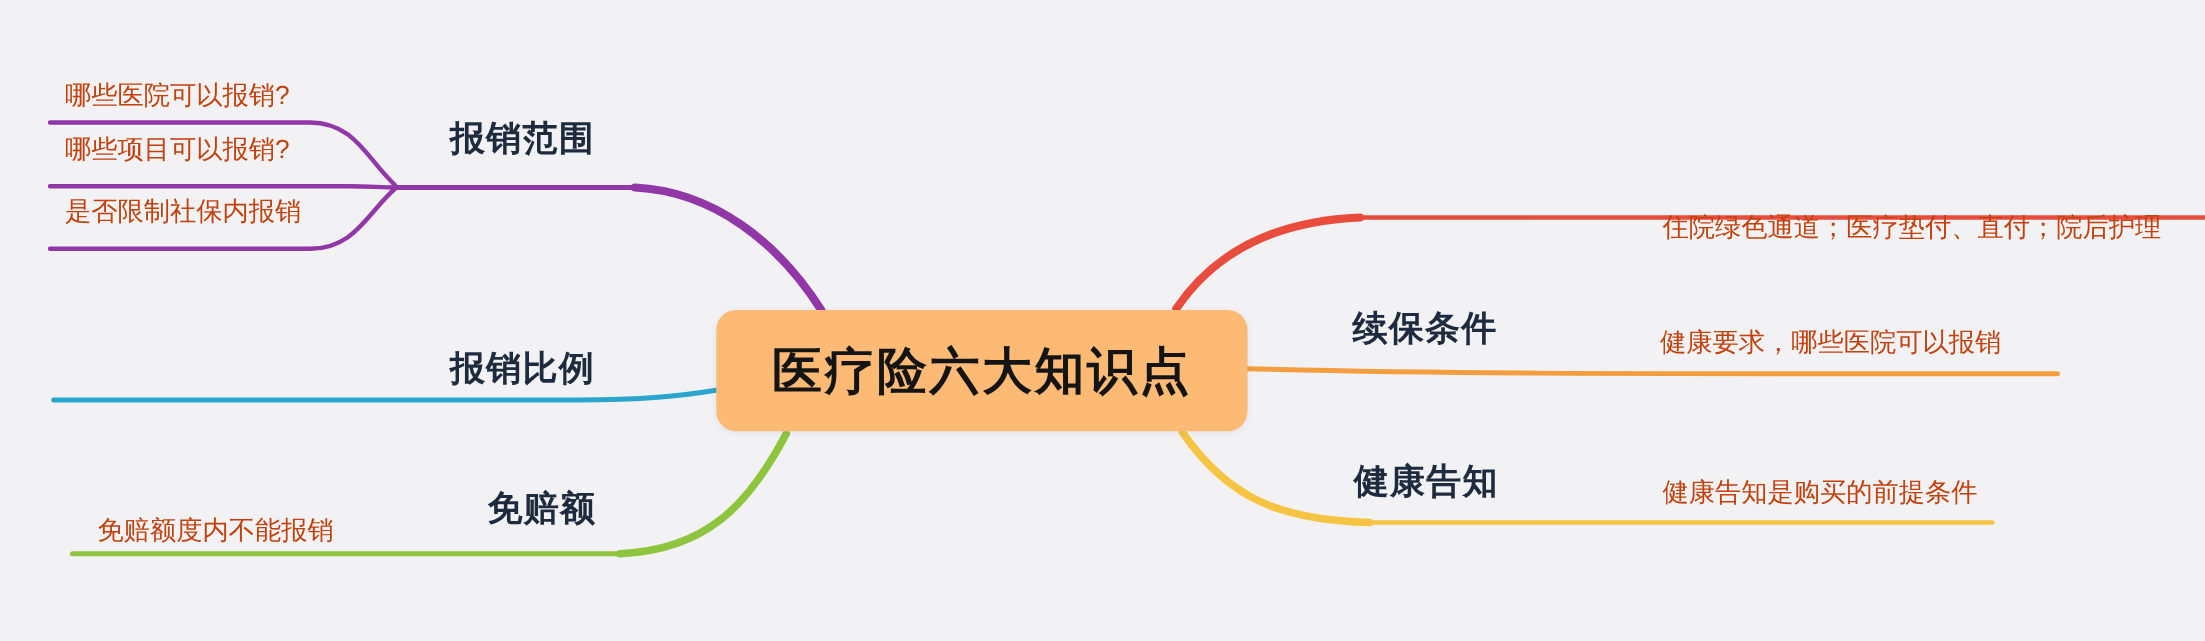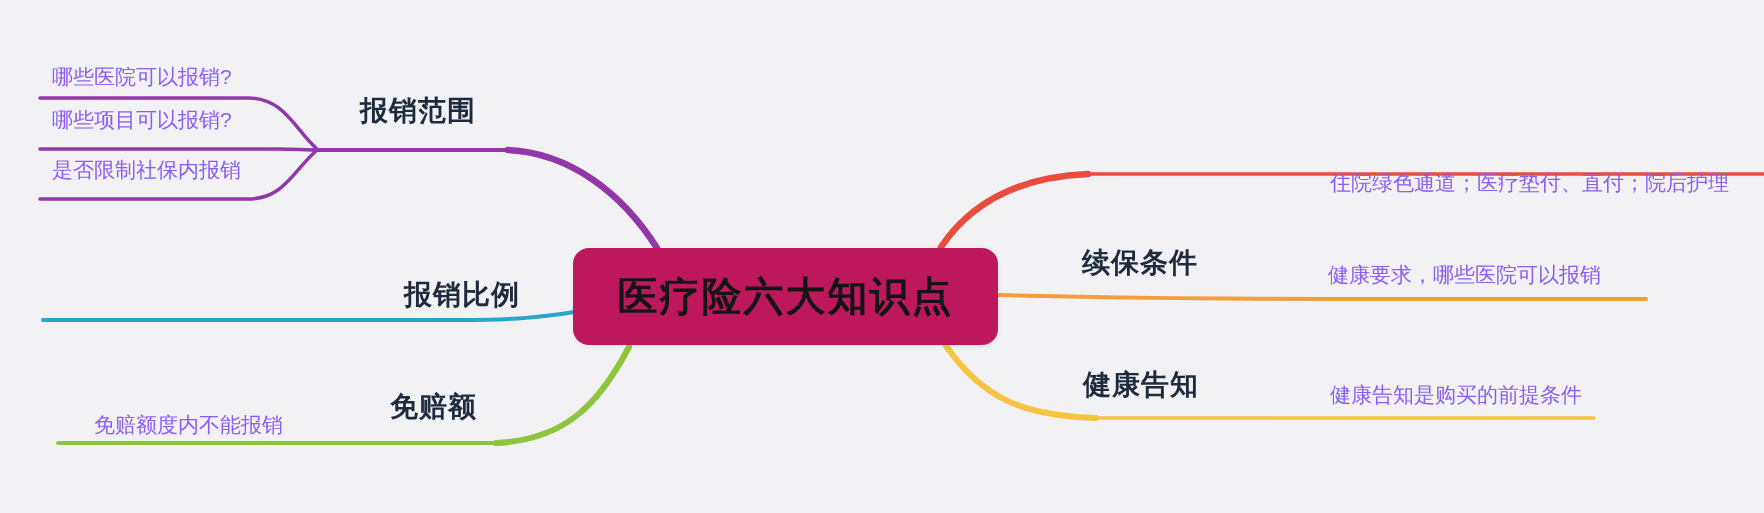--- a/index.html
+++ b/index.html
@@ -25,21 +25,21 @@
     color:#141414;white-space:nowrap;
   }
   .branch-label{
     position:absolute;
     font-size:28px;font-weight:800;letter-spacing:1px;
     color:#1e2a3e;white-space:nowrap;line-height:36px;
   }
   .child-text{
     position:absolute;
     font-size:21px;font-weight:400;
-    color:#8b5cf6;white-space:nowrap;line-height:26px;
+    color:#c2410c;white-space:nowrap;line-height:26px;
   }
 </style>
 </head>
 <body>
 
 <div class="canvas" style="background: rgb(242, 242, 244);">
 
   <svg class="lines" width="1764" height="513" viewBox="0 0 1764 513">
 
     <path d="M 40 98 H 248 C 284 98, 294 128, 316 148" stroke-width="3.5" stroke="#9137a8"></path>
@@ -55,33 +55,33 @@
 
     <path d="M 941 247 C 970 204, 1016 177, 1088 174" stroke-width="6.5" stroke="#e84c3d"></path>
     <path d="M 1082 174 H 1764" stroke-width="3.5" stroke="#e84c3d"></path>
 
     <path d="M 998 295 C 1150 299, 1250 299, 1646 299" stroke-width="4" stroke="#f49d3f"></path>
 
     <path d="M 946 346 C 983 399, 1024 416, 1096 418" stroke-width="6" stroke="#f6c443"></path>
     <path d="M 1090 418 H 1594" stroke-width="3.5" stroke="#f6c443"></path>
   </svg>
 
-  <div class="central-topic" style="background: #be185d;">
+  <div class="central-topic" style="background: #fdba74;">
     <span style="color: rgb(20, 20, 20);">医疗险六大知识点</span>
   </div>
 
   <div class="branch-label" style="left:360px;top:93px;">报销范围</div>
-  <div class="branch-label" style="left:360px;top:277px;margin-left:44px;">报销比例</div>
+  <div class="branch-label" style="left:360px;top:277px;">报销比例</div>
   <div class="branch-label" style="left:390px;top:389px;">免赔额</div>
 
   <div class="branch-label" style="left:1082px;top:245px;">续保条件</div>
   <div class="branch-label" style="left:1083px;top:367px;">健康告知</div>
 
   <div class="child-text" style="left:52px;top:64px;">哪些医院可以报销?</div>
   <div class="child-text" style="left:52px;top:107px;">哪些项目可以报销?</div>
   <div class="child-text" style="left:52px;top:157px;">是否限制社保内报销</div>
-  <div class="child-text" style="left:94px;top:412px;text-align:center;">免赔额度内不能报销</div>
+  <div class="child-text" style="left:78px;top:412px;text-align:center;">免赔额度内不能报销</div>
 
   <div class="child-text" style="left:1330px;top:139px;margin-top:31px;">住院绿色通道；医疗垫付、直付；院后护理</div>
   <div class="child-text" style="left:1328px;top:262px;">健康要求，哪些医院可以报销</div>
   <div class="child-text" style="left:1330px;top:382px;">健康告知是购买的前提条件</div>
 
 </div>
 
 </body></html>

